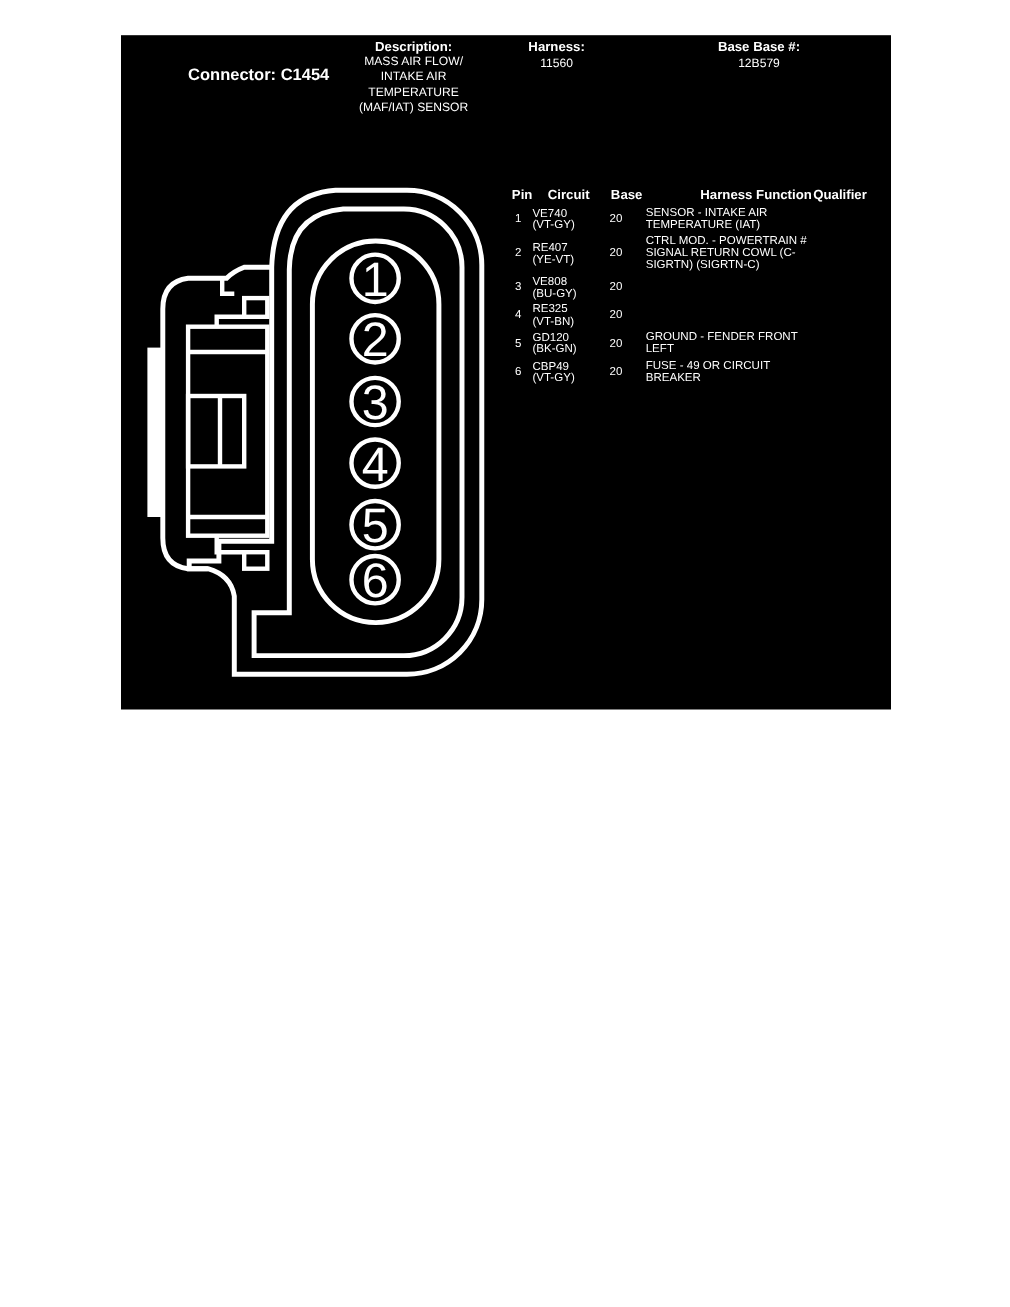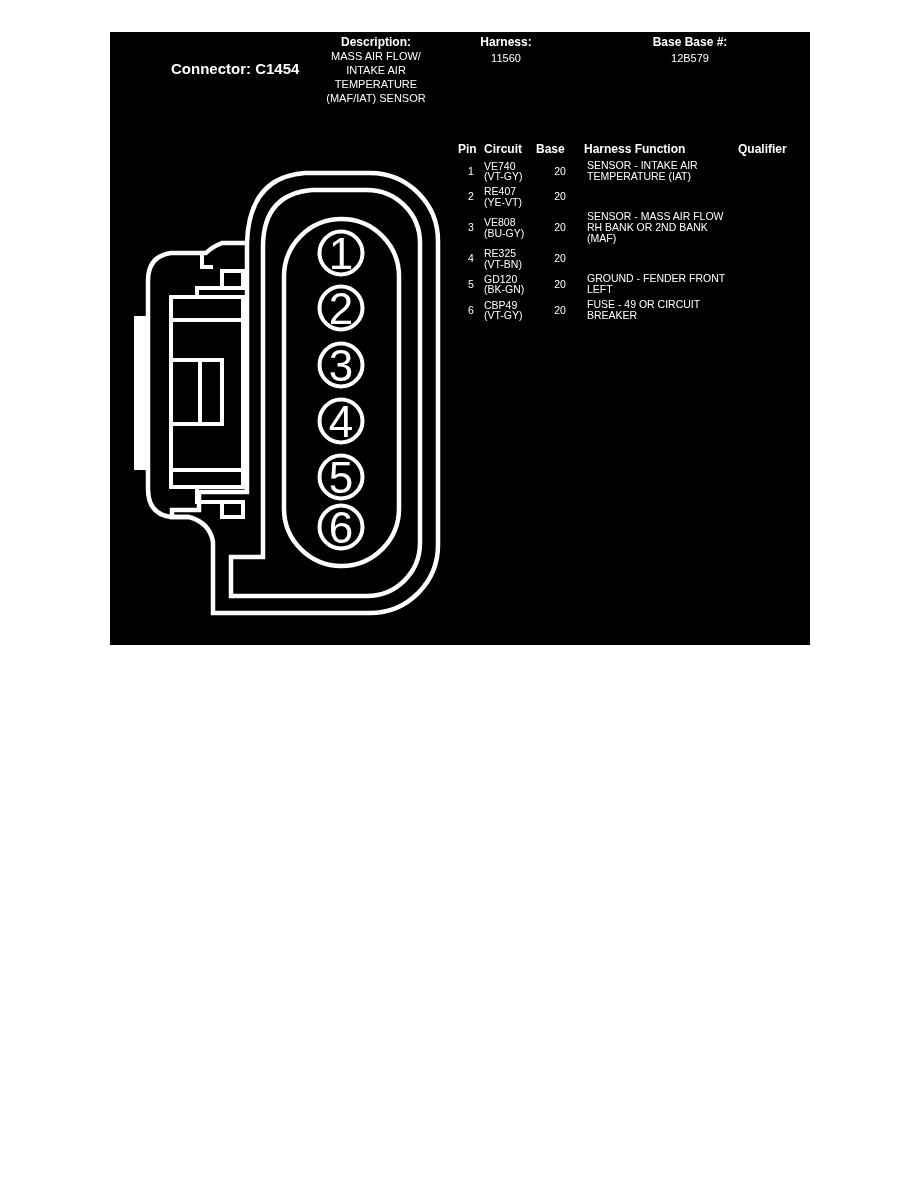--- a/index.html
+++ b/index.html
@@ -30,21 +30,21 @@
 
   .pin-table {
     position: absolute; left: 348px; top: 110px; width: 336px;
   }
   .pt-row {
     display: grid;
     grid-template-columns: 26px 52px 48px 154px 50px;
     align-items: center;
   }
   .pt-head { font-size: 12px; font-weight: bold; margin-bottom: 4px; }
-  .pt-head > div { text-align: left; }
+  .pt-head > div { text-align: right; margin-top: 28px; }
   .pt-body .pt-row { margin-bottom: 4px; }
   .cell { font-size: 10.5px; line-height: 11px; }
   .cell-pin, .cell-gauge { text-align: center; }
   .cell-circuit { text-align: left; line-height: 10.5px; }
   .cell-func { padding-left: 3px; }
   .cell-qual { text-align: center; }
 
   .diagram-svg {
     position: absolute; left: 0; top: 0;
     width: 700px; height: 613px;
@@ -159,31 +159,31 @@
         <div class="cell cell-qual"></div>
       </div>
 
       <div class="pt-row">
         <div class="cell cell-pin">2</div>
         <div class="cell cell-circuit">
           <div>RE407</div>
           <div>(YE-VT)</div>
         </div>
         <div class="cell cell-gauge">20</div>
+        <div class="cell cell-func">CTRL MOD. - POWERTRAIN # SIGNAL RETURN COWL (C-SIGRTN) (SIGRTN-C)</div>
         <div class="cell cell-qual"></div>
       </div>
 
       <div class="pt-row">
         <div class="cell cell-pin">3</div>
         <div class="cell cell-circuit">
           <div>VE808</div>
           <div>(BU-GY)</div>
         </div>
         <div class="cell cell-gauge">20</div>
-        <div class="cell cell-func">SENSOR - MASS AIR FLOW RH BANK OR 2ND BANK (MAF)</div>
         <div class="cell cell-qual"></div>
       </div>
 
       <div class="pt-row">
         <div class="cell cell-pin">4</div>
         <div class="cell cell-circuit">
           <div>RE325</div>
           <div>(VT-BN)</div>
         </div>
         <div class="cell cell-gauge">20</div>

